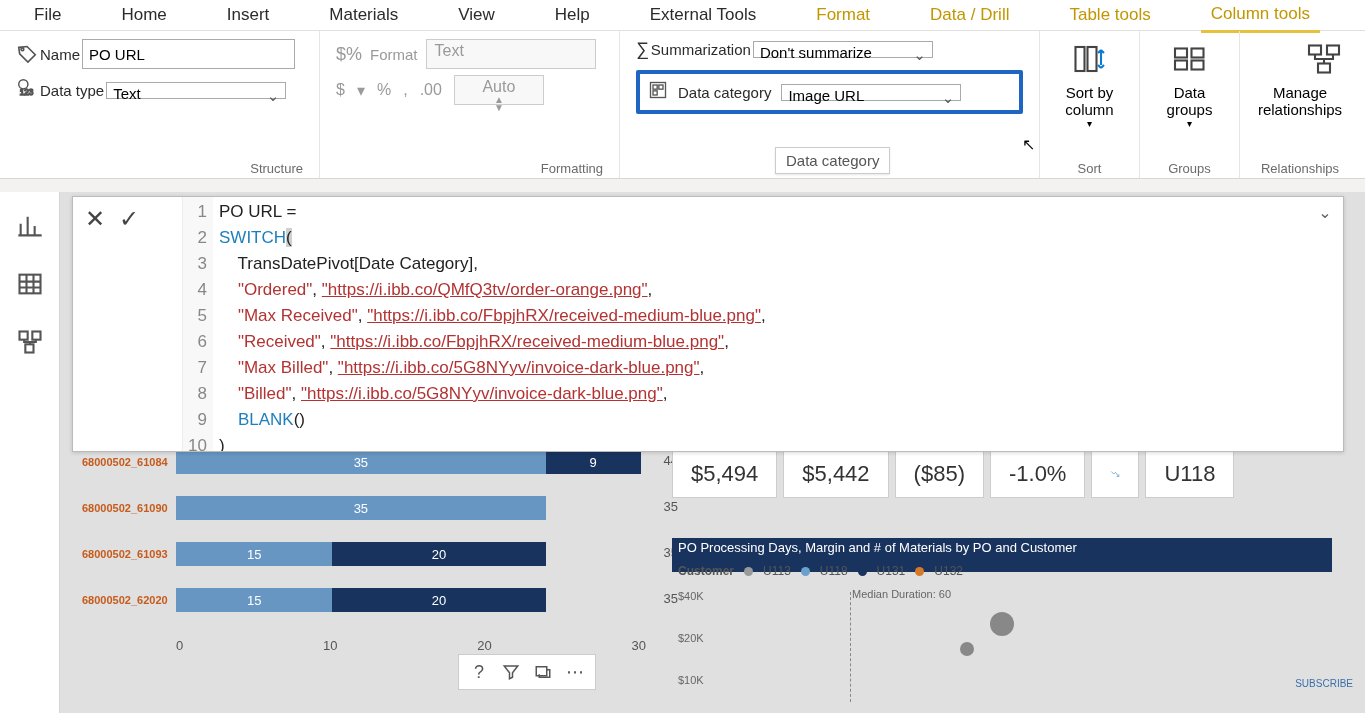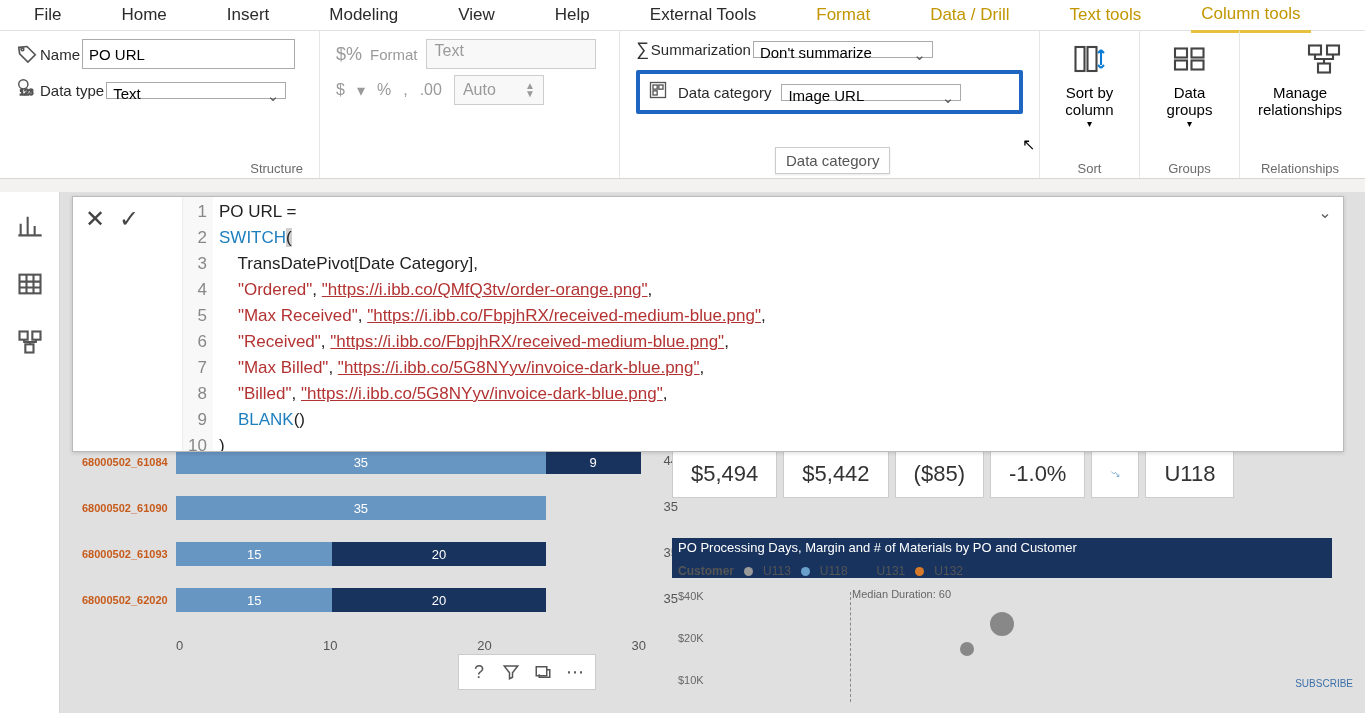--- a/index.html
+++ b/index.html
@@ -19,21 +19,21 @@
 .row { display: flex; align-items: center; gap: 2px; }
 .icon-tag { width: 22px; height: 22px; display: inline-block; }
 .lbl { font-size: 15px; color: #2b2b2b; }
 .field-input { border: 1px solid #aaa; height: 30px; padding: 2px 6px; font-size: 15px; min-width: 180px; }
 .dropdown { border: 1px solid #aaa; height: 17px; padding: 2px 22px 2px 6px; font-size: 15px; min-width: 180px; background: #fff; position: relative; }
 .dropdown::after { content: "⌄"; position: absolute; right: 6px; top: 4px; color: #555; }
 .formatting-body { display: flex; flex-direction: column; gap: 6px; color: #9a9a9a; }
 .fmt-row1 { display: flex; align-items: center; gap: 8px; }
 .fmt-icon { font-size: 18px; }
 .fmt-box { border: 1px solid #ccc; height: 30px; min-width: 170px; padding: 2px 8px; color: #9a9a9a; background: #f8f8f8; }
-.small-box { min-width: 90px; }
+.small-box { min-width: 90px; flex-direction: column; }
 .properties-body { display: flex; flex-direction: column; gap: 10px; position: relative; }
 .sigma { font-size: 18px; color: #333; }
 .data-cat-row { border: 4px solid #1e66c2; border-radius: 2px; padding: 6px 8px; display: flex; align-items: center; gap: 10px; background: #fff; }
 .data-cat-tooltip { position: absolute; top: 116px; left: 155px; background: #fff; border: 1px solid #ccc; padding: 4px 10px; font-size: 15px; color: #555; box-shadow: 0 1px 2px rgba(0,0,0,0.1); }
 .cursor { position: absolute; left: 386px; top: 96px; font-size: 16px; color: #000; pointer-events:none; }
 .vert-group { align-items: center; gap: 4px; padding-top: 10px; }
 .big-icon { font-size: 30px; color: #444; }
 .vert-label { font-size: 15px; white-space: nowrap; }
 
 
@@ -70,46 +70,46 @@
 .seg1 { background:#6796c2; }
 .seg2 { background:#18335e; }
 .endlbl { position:absolute; right:-28px; top:3px; color:#555; font-size:13px;}
 .axis { position:absolute; left:116px; top:446px; width:470px; display:flex; justify-content:space-between; font-size:13px; color:#555;}
 
 .kpi-row { position: absolute; left:612px; top:258px; display:flex; gap:6px; }
 .kpi { background:#fff; border:1px solid #ccc; padding: 10px 18px; font-size: 22px; color:#333;}
 .kpi-neg { color:#333; }
 .kpi-ic { width:48px; height:48px; display:flex; align-items:center; justify-content:center;}
 
-.scatter-hdr { position:absolute; left:612px; top:346px; width:660px; height:40px; background:#18335e; color:#fff; font-size:13px; padding:2px 6px;}
+.scatter-hdr { position:absolute; left:612px; top:346px; width:660px; height:34px; background:#18335e; color:#fff; font-size:13px; padding:2px 6px;}
 .scatter-legend { position:absolute; left:618px; top:372px; font-size:12px; color:#555; display:flex; gap:10px; align-items:center;}
 .lgd-dot { width:9px; height:9px; border-radius:50%; display:inline-block;}
 .ytick { position:absolute; left:618px; font-size:11px; color:#666; }
 .median-line { position:absolute; left:790px; top:400px; width:1px; height:110px; border-left:1px dashed #888;}
 .median-lbl { position:absolute; left:792px; top:396px; font-size:11px; color:#666;}
 .sc-dot { position:absolute; border-radius:50%; background:#888;}
 .toolbar-pop { position:absolute; left:398px; top:462px; display:flex; gap:4px; background:#fff; border:1px solid #ccc; padding:3px 6px;}
 .tool-ic { width:28px; height:28px; display:flex; align-items:center; justify-content:center; color:#555; font-size:18px; cursor:pointer;}
 
 .subscribe { position:absolute; right:12px; bottom:24px; font-size:10px; color:#3b6fa8;}
 </style>
 </head>
 <body>
 
 <div class="menu-bar">
   <div class="menu-item">File</div>
   <div class="menu-item">Home</div>
   <div class="menu-item">Insert</div>
-  <div class="menu-item">Modeling</div>
+  <div class="menu-item">Materials</div>
   <div class="menu-item">View</div>
   <div class="menu-item">Help</div>
   <div class="menu-item">External Tools</div>
   <div class="menu-item format">Format</div>
   <div class="menu-item data-drill">Data / Drill</div>
-  <div class="menu-item table-tools">Text tools</div>
+  <div class="menu-item table-tools">Table tools</div>
   <div class="menu-item col-tools">Column tools</div>
 </div>
 
 <div class="ribbon">
 
   <div class="ribbon-group" style="width:320px">
     <div class="structure-body">
       <div class="row">
         <span>
           <svg class="icon-tag" viewBox="0 0 24 24" fill="none" stroke="#555" stroke-width="1.8">
@@ -146,20 +146,21 @@
           <span>▾</span>
         <span>%</span>
         <span>,</span>
         <span>.00</span>
         <div class="fmt-box small-box" style="display:flex;align-items:center;justify-content:space-between">
           <span>Auto</span>
           <span style="font-size:10px;line-height:8px">▲<br>▼</span>
         </div>
       </div>
     </div>
+    <div class="ribbon-group-label">Formatting</div>
   </div>
 
   <div class="ribbon-group" style="width:420px; position:relative">
     <div class="properties-body">
       <div class="row">
         <span class="sigma">∑</span>
         <span class="lbl">Summarization</span>
         <div class="dropdown">Don't summarize</div>
       </div>
       <div class="data-cat-row">

